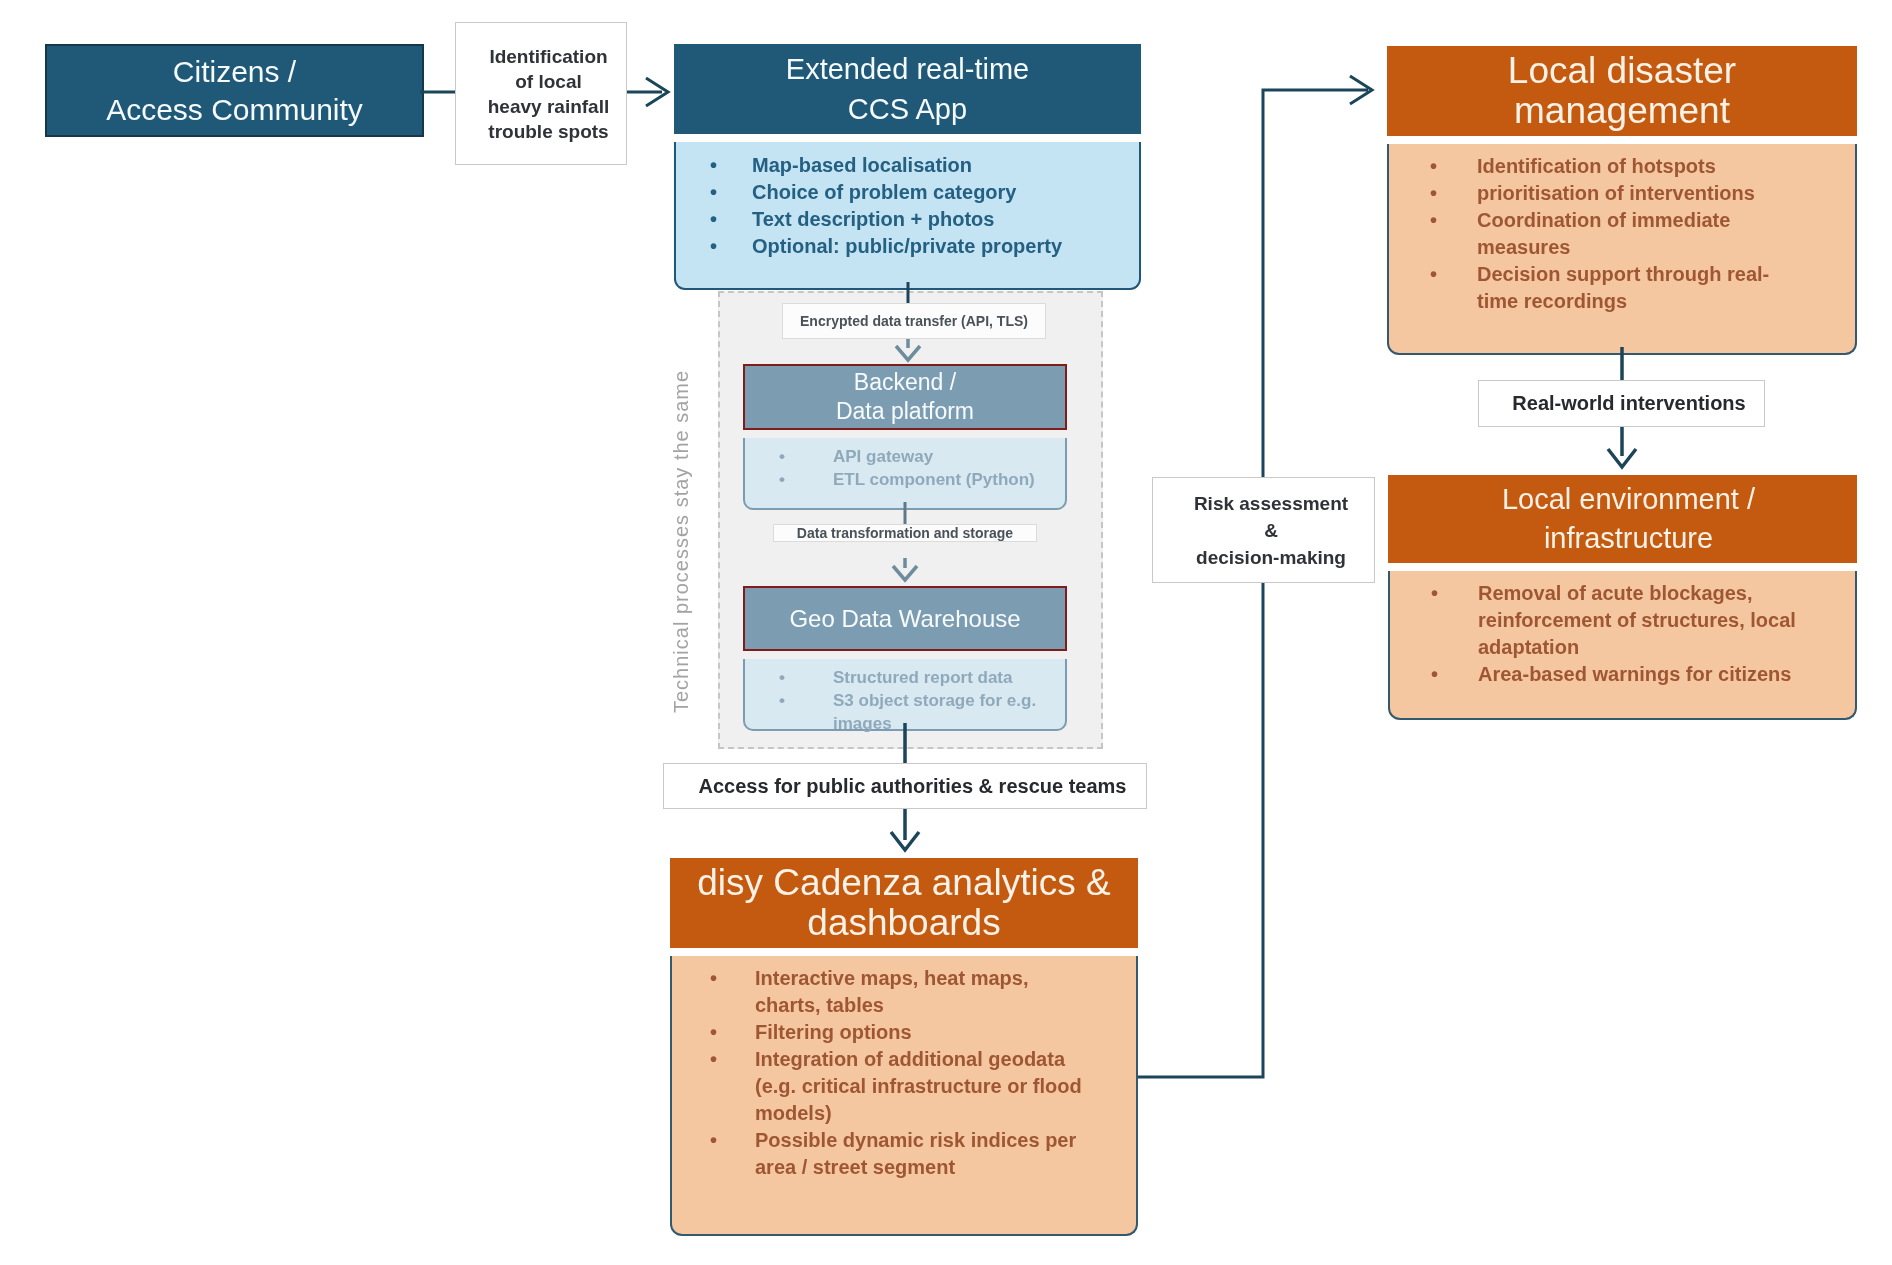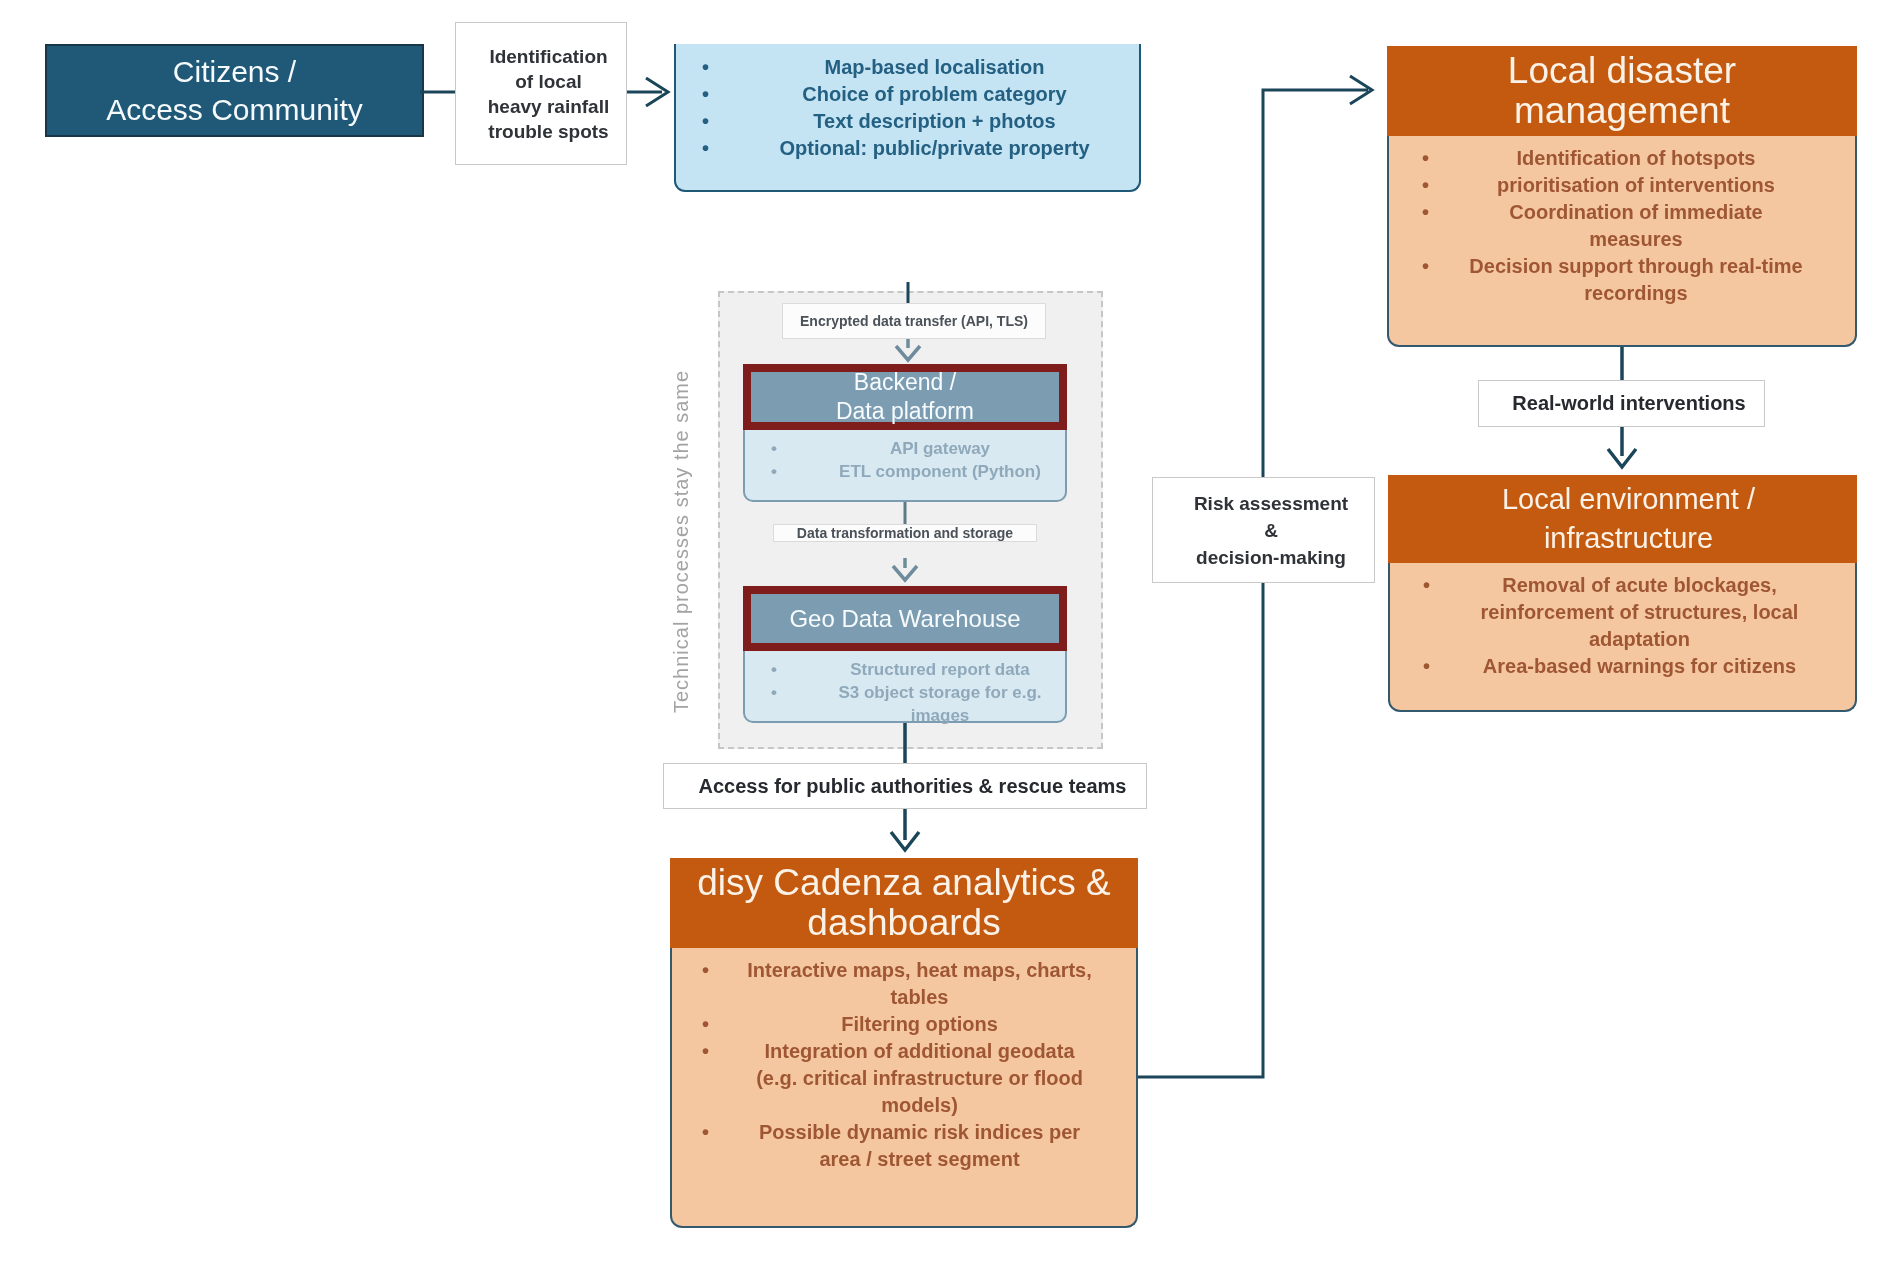--- a/index.html
+++ b/index.html
@@ -8,21 +8,21 @@
     font-family:"Liberation Sans",sans-serif;overflow:hidden;
   }
   .abs{position:absolute;}
   
   #connectors{position:absolute;left:0;top:0;width:1892px;height:1265px;z-index:3;}
   
   .node{box-sizing:border-box;z-index:2;}
   .node .hdr{display:flex;flex-direction:column;align-items:center;justify-content:center;
     text-align:center;box-sizing:border-box;}
   .node .bod{box-sizing:border-box;}
-  .node ul{list-style:none;margin:0;padding:0;text-align:center;}
+  .node ul{list-style:none;margin:8px;padding:0;}
   .node li{position:relative;}
   .node li::before{content:"\2022";position:absolute;}
   
   #citizens{left:45px;top:44px;width:375px;height:89px;background:#205877;
     border:2px solid #17364A;display:flex;flex-direction:column;align-items:center;
     justify-content:center;color:#F5FAFD;font-size:30px;line-height:38px;z-index:2;}
   
   #ccs{left:674px;top:44px;width:467px;height:238px;}
   #ccs .hdr{height:90px;background:#205877;border:2px solid #205877;color:#F5FAFD;
     font-size:29px;line-height:40px;}
@@ -37,21 +37,21 @@
   #tech-label{left:670px;top:340px;width:32px;height:402px;z-index:2;
     writing-mode:vertical-rl;transform:rotate(180deg);text-align:center;
     color:#A3A3A3;font-size:20px;letter-spacing:1px;white-space:nowrap;}
   
   .mini-label{background:#FCFCFC;border:1px solid #DBDBDB;color:#4A5158;
     font-size:14px;font-weight:600;display:flex;align-items:center;justify-content:center;
     box-sizing:border-box;z-index:4;white-space:nowrap;}
   #enc-label{left:782px;top:303px;width:264px;height:36px;}
   #dt-label{left:773px;top:524px;width:264px;height:18px;}
   
-  .steel .hdr{background:#7C9DB1;border:8px solid #7f1d1d;color:#F7FBFD;}
+  .steel .hdr{background:#7C9DB1;border:2px solid #7f1d1d;color:#F7FBFD;}
   .steel .bod{background:#D8E9F2;border:2px solid #7C9DB1;border-top:none;
     border-radius:0 0 10px 10px;color:#8FA9BB;font-size:17px;font-weight:600;}
   .steel ul{padding-top:7px;}
   .steel li{padding:0 10px 0 80px;line-height:23px;}
   .steel li::before{left:26px;}
   #backend{left:743px;top:364px;width:324px;height:138px;}
   #backend .hdr{height:66px;font-size:23px;line-height:29px;}
   #backend .bod{height:72px;}
   #geo{left:743px;top:586px;width:324px;height:137px;}
   #geo .hdr{height:65px;font-size:24px;line-height:28px;}
@@ -125,20 +125,24 @@
   </div>
 
   <div id="id-label" class="abs white-label">
     <div>Identification</div>
     <div>of local</div>
     <div>heavy rainfall</div>
     <div>trouble spots</div>
   </div>
 
   <div id="ccs" class="abs node">
+    <div class="hdr">
+      <div>Extended real-time</div>
+      <div>CCS App</div>
+    </div>
     <div class="bod">
       <ul>
         <li>Map-based localisation</li>
         <li>Choice of problem category</li>
         <li>Text description + photos</li>
         <li>Optional: public/private property</li>
       </ul>
     </div>
   </div>
 

